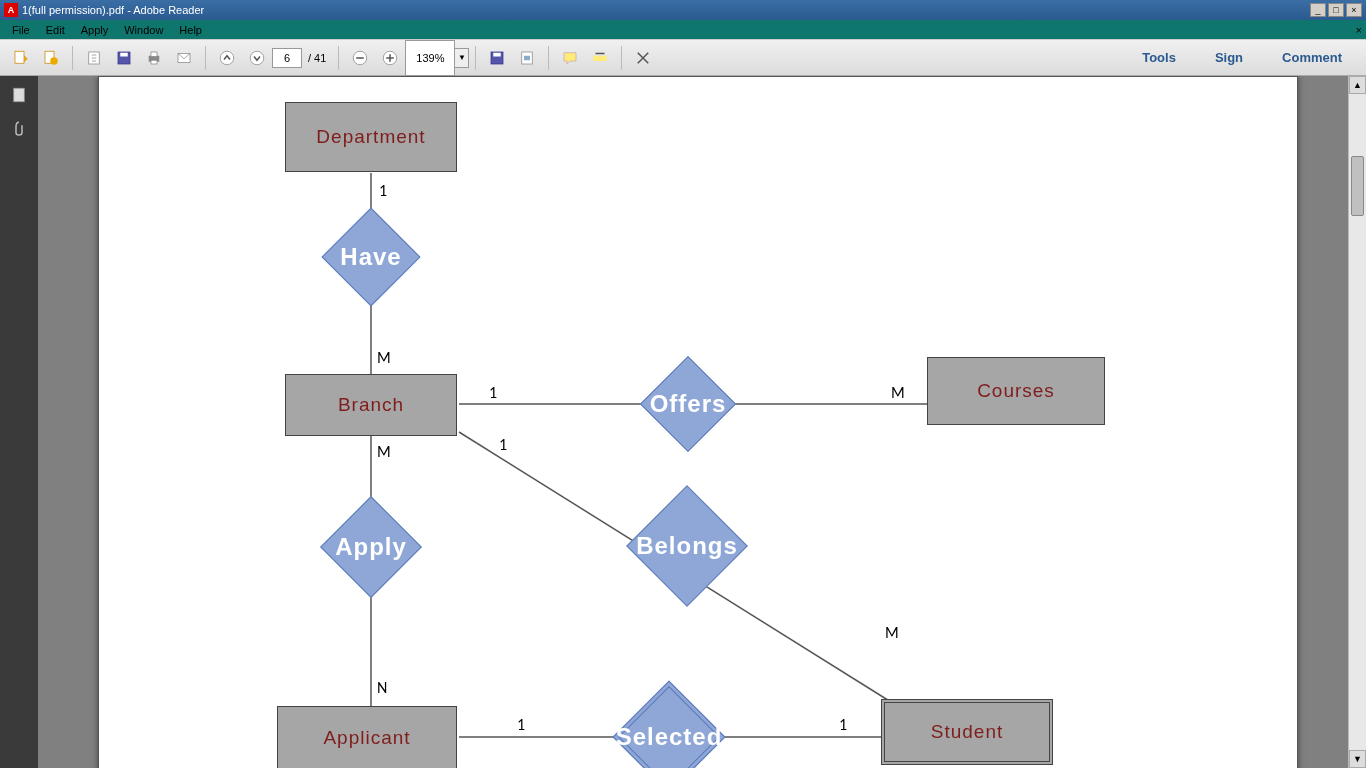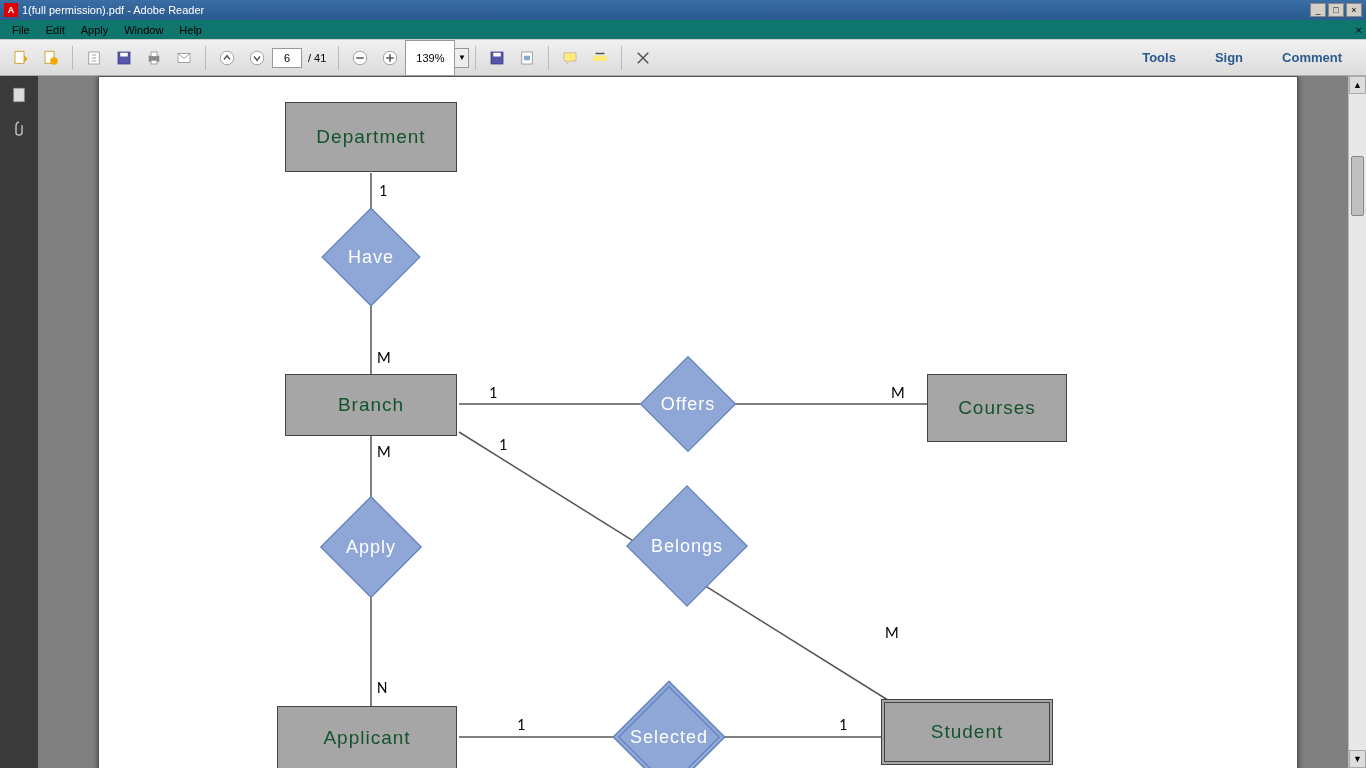--- a/index.html
+++ b/index.html
@@ -37,26 +37,26 @@
 .docwrap { position: absolute; left: 38px; right: 18px; top: 76px; bottom: 0; background: #808080; overflow: hidden; }
 .page { position: absolute; left: 60px; top: 0; width: 1200px; height: 770px; background: #fff; box-shadow: 0 0 6px rgba(0,0,0,0.5); border: 1px solid #555; }
 
 
 .vscroll { position: absolute; right: 0; top: 76px; bottom: 0; width: 18px; background: #e8e8e8; border-left: 1px solid #bbb; }
 .vscroll .arrow { height: 18px; background: #ddd; border: 1px solid #aaa; display: flex; align-items: center; justify-content: center; font-size: 9px; cursor: pointer; }
 .vscroll .thumb { position: absolute; left: 2px; right: 2px; top: 80px; height: 60px; background: #c0c0c0; border: 1px solid #888; border-radius: 2px; cursor: pointer; }
 
 
 .canvas { position: absolute; left: 0; top: 0; width: 100%; height: 100%; }
-.entity { position: absolute; background: #a6a6a6; border: 1px solid #444; color: #14532d; display: flex; align-items: center; justify-content: center; font-size: 19px; letter-spacing: 1px; }
+.entity { position: absolute; background: #a6a6a6; border: 1px solid #444; color: #7f1d1d; display: flex; align-items: center; justify-content: center; font-size: 19px; letter-spacing: 1px; }
 .entity.weak { border: 4px double #444; }
 .diamond-wrap { position: absolute; }
 .diamond { width: 100%; height: 100%; background: #8ea7d6; border: 1px solid #5a79b8; transform: rotate(45deg); }
 .diamond.weak { border-width: 1px; box-shadow: inset 0 0 0 3px #8ea7d6, inset 0 0 0 4px #5a79b8; }
-.diamond-label { position: absolute; inset: 0; display: flex; align-items: center; justify-content: center; color: #fff; font-size: 18px; letter-spacing: 1px; }
+.diamond-label { position: absolute; inset: 0; display: flex; align-items: center; justify-content: center; color: #fff; font-size: 24px; letter-spacing: 1px; font-weight: bold; }
 .card-label { position: absolute; font-size: 16px; color: #000; font-family: "Calibri", sans-serif; }
 </style>
 </head>
 <body>
 
 <div class="titlebar">
   <span class="app-icon">A</span>
   <span class="title">1(full permission).pdf - Adobe Reader</span>
   <div class="win-controls">
     <div class="win-btn">_</div>
@@ -204,21 +204,21 @@
 
       <line x1="360" y1="327" x2="830" y2="327" stroke="#555" stroke-width="1.5"></line>
 
       <line x1="360" y1="355" x2="800" y2="630" stroke="#555" stroke-width="1.5"></line>
 
       <line x1="360" y1="660" x2="790" y2="660" stroke="#555" stroke-width="1.5"></line>
     </svg>
 
     <div class="entity" style="left:186px; top:25px; width:172px; height:70px;">Department</div>
     <div class="entity" style="left:186px; top:297px; width:172px; height:62px;">Branch</div>
-    <div class="entity" style="left:828px; top:297px; width:140px; height:68px;">Courses</div>
+    <div class="entity" style="left:828px; top:280px; width:178px; height:68px;">Courses</div>
     <div class="entity" style="left:178px; top:629px; width:180px; height:64px;">Applicant</div>
     <div class="entity weak" style="left:782px; top:622px; width:172px; height:66px;">Student</div>
 
     <div class="diamond-wrap" style="left:237px; top:145px; width:70px; height:70px;">
       <div class="diamond"></div>
         <div class="diamond-label">Have</div>
     </div>
     <div class="diamond-wrap" style="left:555px; top:293px; width:68px; height:68px;">
       <div class="diamond"></div>
         <div class="diamond-label">Offers</div>

